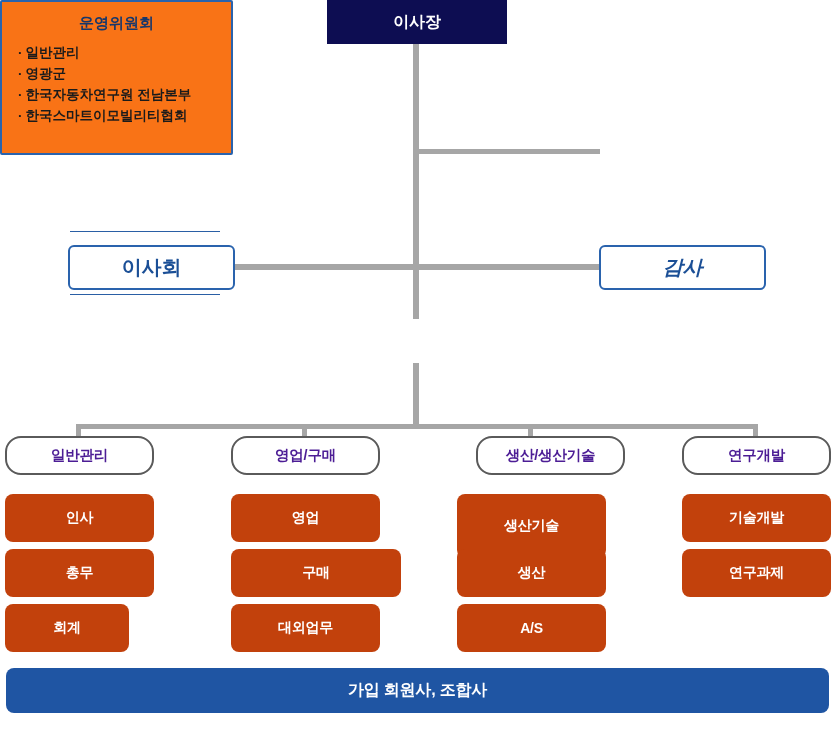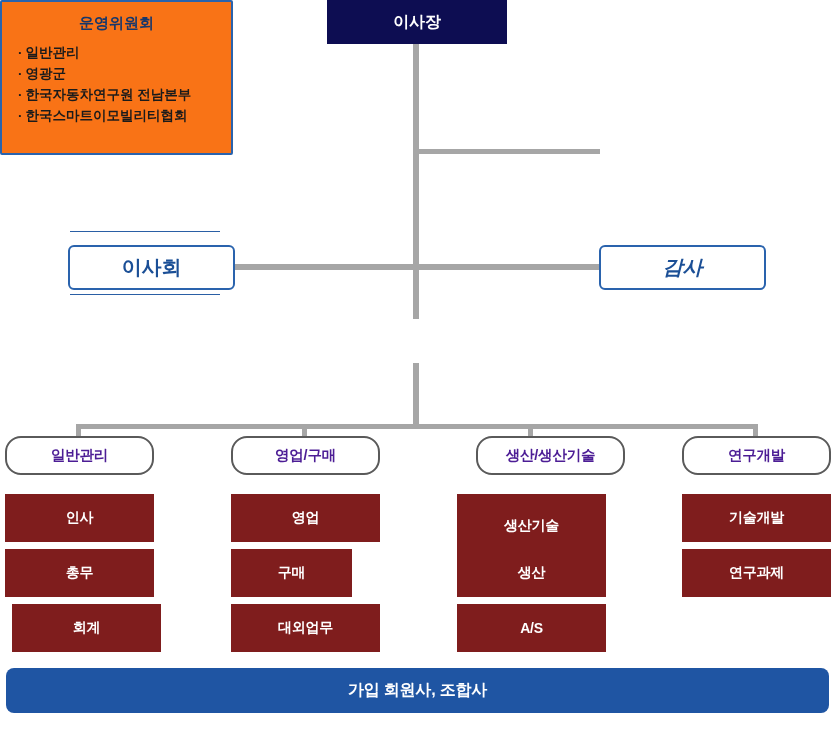--- a/index.html
+++ b/index.html
@@ -90,24 +90,24 @@
   .box-dept {
     background: #ffffff;
     color: #4c1d95;
     border: 2px solid #5a5a5a;
     border-radius: 16px;
     font-size: 14.5px;
     text-align: center;
   }
 
   .box-sub {
-    background: #7f1d1d;
+    background: #c2410c;
     color: #ffffff;
     border: none;
-    border-radius: 0;
+    border-radius: 8px;
     font-size: 14px;
   }
 
   .box-bottom {
     background: #1f55a3;
     color: #ffffff;
     border-radius: 8px;
     font-size: 16px;
   }
 </style>
@@ -155,25 +155,25 @@
   </div>
 
   <div class="box box-blue-outline" style="left:68px; top:245px; width:167px; height:45px;">이사회</div>
 
   <div class="box box-blue-outline" style="left:599px; top:245px; width:167px; height:45px;font-style:italic;">감사</div>
 
 
   <div class="box box-dept" style="left:5px; top:436px; width:149px; height:39px;">일반관리</div>
   <div class="box box-sub" style="left:5px; top:494px; width:149px; height:48px;">인사</div>
   <div class="box box-sub" style="left:5px; top:549px; width:149px; height:48px;">총무</div>
-  <div class="box box-sub" style="left:5px; top:604px; width:149px; height:48px;margin-left:7px;">회계</div>
+  <div class="box box-sub" style="left:5px; top:604px; width:124px; height:48px;">회계</div>
 
   <div class="box box-dept" style="left:231px; top:436px; width:149px; height:39px;">영업/구매</div>
   <div class="box box-sub" style="left:231px; top:494px; width:149px; height:48px;">영업</div>
-  <div class="box box-sub" style="left:231px; top:549px; width:121px; height:48px;">구매</div>
+  <div class="box box-sub" style="left:231px; top:549px; width:170px; height:48px;">구매</div>
   <div class="box box-sub" style="left:231px; top:604px; width:149px; height:48px;">대외업무</div>
 
   <div class="box box-dept" style="left:444px; top:436px; width:149px; height:39px;margin-left:32px;">생산/생산기술</div>
   <div class="box box-sub" style="left:457px; top:494px; width:149px; height:64px;">생산기술</div>
   <div class="box box-sub" style="left:457px; top:549px; width:149px; height:48px;">생산</div>
   <div class="box box-sub" style="left:457px; top:604px; width:149px; height:48px;">A/S</div>
 
   <div class="box box-dept" style="left:682px; top:436px; width:149px; height:39px;">연구개발</div>
   <div class="box box-sub" style="left:682px; top:494px; width:149px; height:48px;">기술개발</div>
   <div class="box box-sub" style="left:682px; top:549px; width:149px; height:48px;">연구과제</div>

